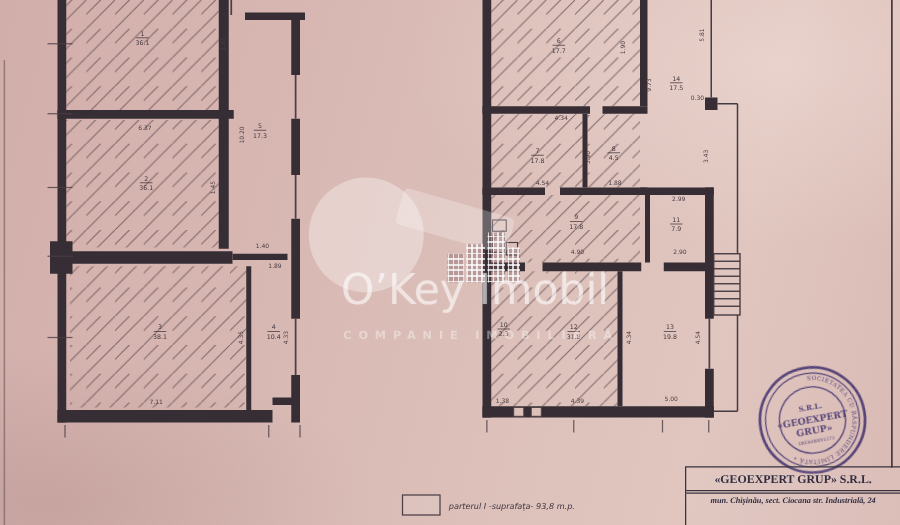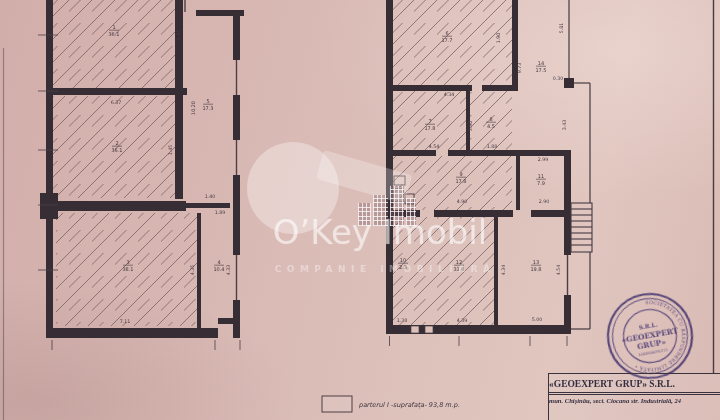--- a/index.html
+++ b/index.html
@@ -34,21 +34,21 @@
   .wm-tag{position:absolute;left:260px;top:264px;width:250px;text-align:center;
     font-size:9px;font-weight:bold;letter-spacing:5.5px;color:rgba(255,255,255,.38);white-space:nowrap;}
   
   .stamp{position:absolute;left:605px;top:291px;width:90px;height:90px;
     transform:rotate(-10deg);mix-blend-mode:multiply;opacity:.85;filter:blur(.35px);}
   .stamp text{fill:#4a3f97;text-anchor:middle;font-family:"DejaVu Serif",serif;}
   
   .tb{position:absolute;left:548px;top:373px;width:171px;height:47px;
     border:1.6px solid #39323e;background:rgba(255,255,255,.06);
     font-family:"Liberation Serif","DejaVu Serif",serif;color:#322d40;}
-  .tb-row{box-sizing:border-box;width:100%;overflow:hidden;white-space:nowrap;}
+  .tb-row{box-sizing:border-box;width:100%;text-align:center;overflow:hidden;white-space:nowrap;}
   .tb-r1{height:21px;line-height:21px;font-size:9.5px;font-weight:bold;border-bottom:3px double #39323e;}
   .tb-r2{height:11px;line-height:11px;font-size:7.5px;font-style:italic;border-bottom:3px double #39323e;}
   .tb-r3{height:12px;line-height:12px;font-size:6.6px;font-weight:bold;font-style:italic;}
 </style>
 </head>
 <body>
 
 <div class="page">
 
   <svg width="720" height="420" viewBox="0 0 720 420" style="position:absolute;left:0;top:0;">

